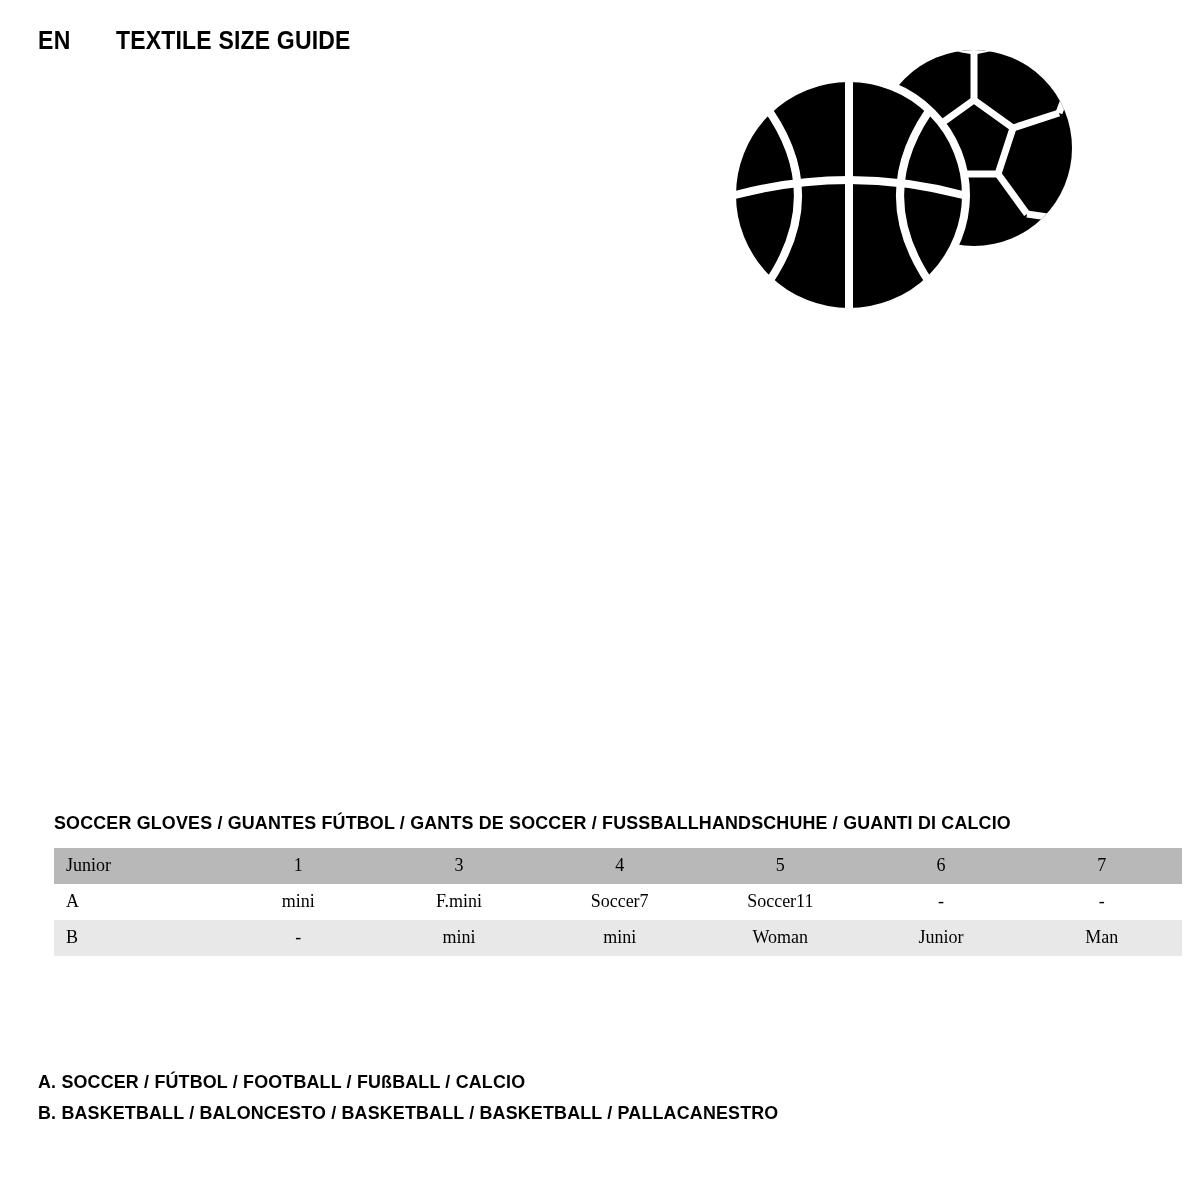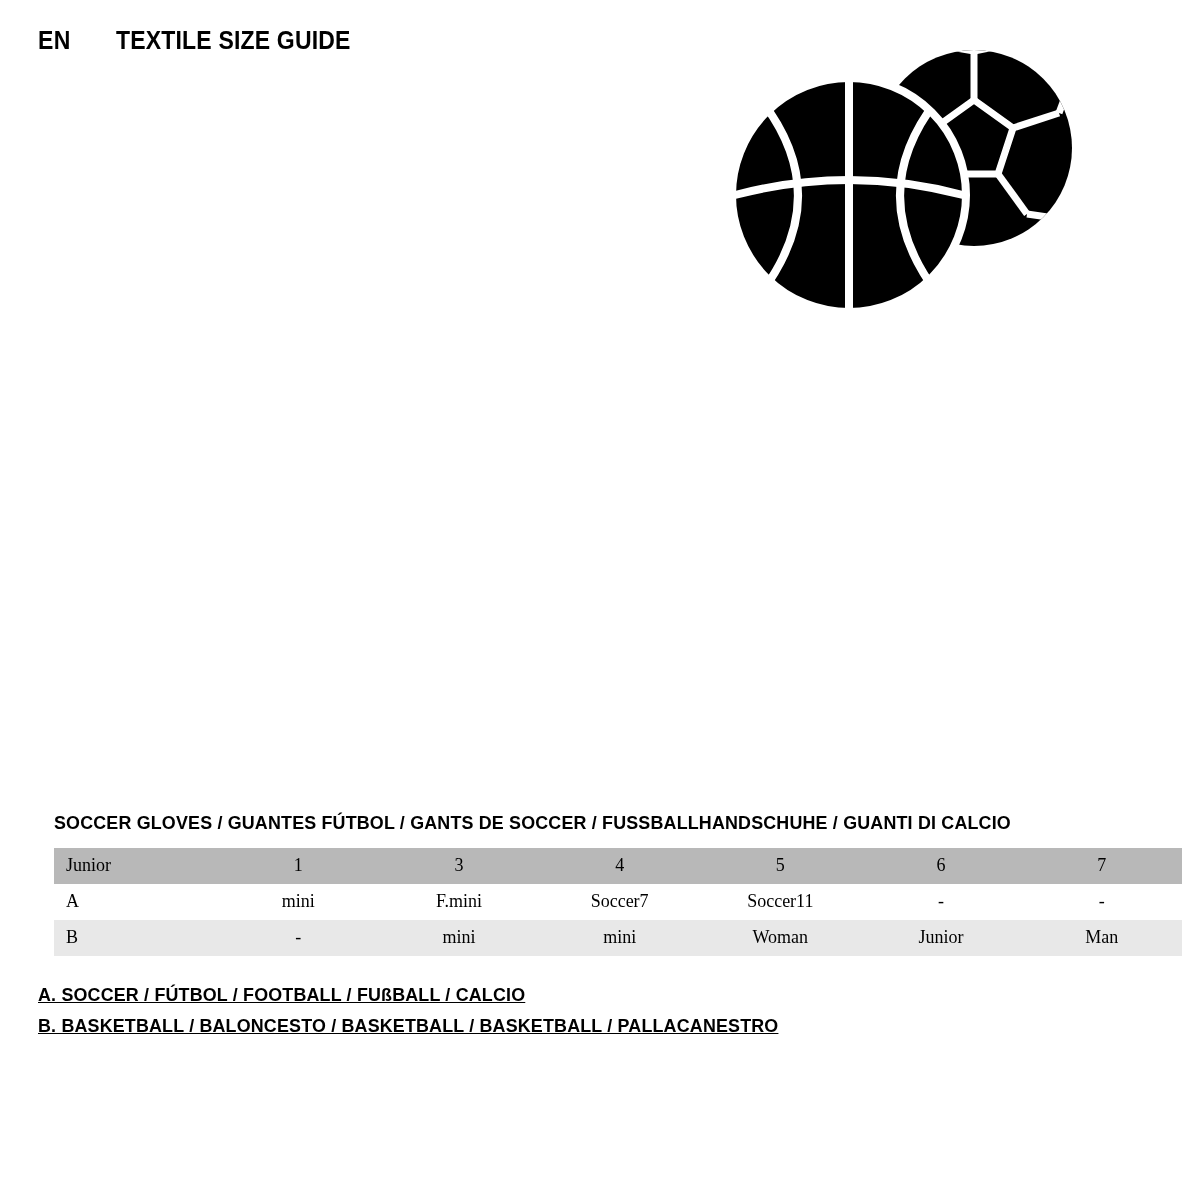--- a/index.html
+++ b/index.html
@@ -98,23 +98,22 @@
   table.size-table td.label-cell, table.size-table th.label-cell {
     text-align: left;
     padding-left: 12px;
     width: 152px;
   }
 
   
   .legend {
     position: absolute;
     left: 38px;
-    top: 979px;
+    top: 1066px;
     width: 1100px;
-    text-decoration: underline;
   }
   .legend-row {
     font-size: 19px;
     font-weight: 700;
     letter-spacing: 0.2px;
     line-height: 31px;
     white-space: nowrap;
     transform: scaleX(0.94);
     transform-origin: left center;
   }

